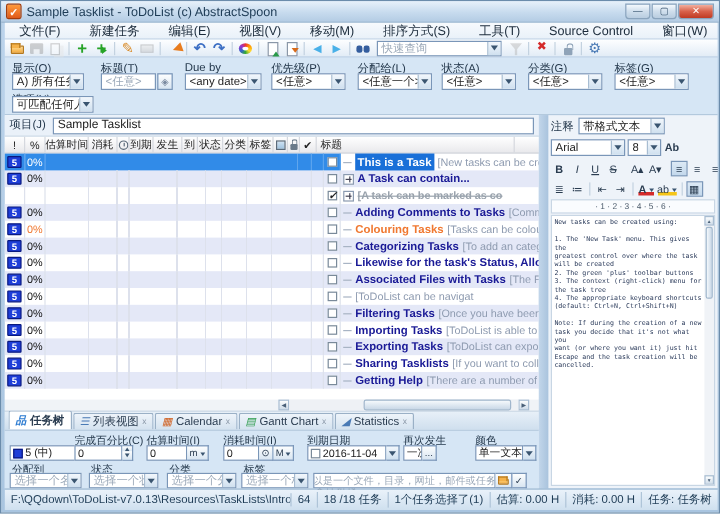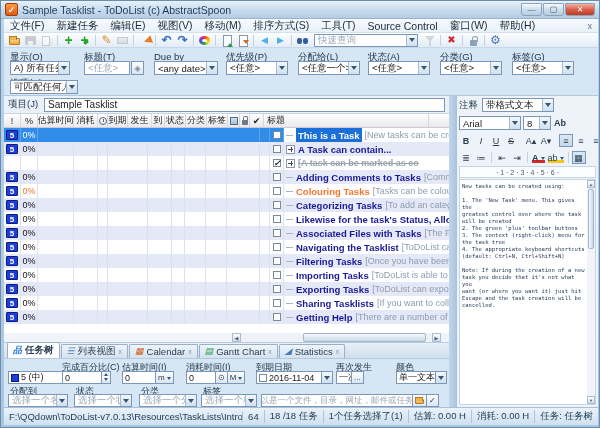--- a/index.html
+++ b/index.html
@@ -7,21 +7,21 @@
 .win{position:absolute;inset:0;background:linear-gradient(#bcd4ec,#a9c5e0);border:1px solid #6b8cab}
 
 .titlebar{position:absolute;left:0;top:0;width:598px;height:18px;display:flex;align-items:center;padding:0 4px;background:linear-gradient(#e7f1fa,#c7dbee 55%,#b4cce4);border-bottom:1px solid #9ab4cd}
 .appico{width:13px;height:13px;border-radius:2px;background:linear-gradient(#ff9a3c,#e05a18);border:1px solid #a33c0a;color:#fff;font-size:9px;font-weight:bold;display:flex;align-items:center;justify-content:center;margin-right:4px}
 .wtitle{flex:1;font-size:10.5px;color:#1d3b55;white-space:nowrap;overflow:hidden}
 .winbtns{display:flex;gap:1px}
 .wb{width:21px;height:13px;border:1px solid #8aa4bd;border-radius:0 0 3px 3px;background:linear-gradient(#f4f9fd,#cfdeec 50%,#b9cde0);font-size:8px;color:#3a5570;display:flex;align-items:center;justify-content:center;line-height:1}
 .wb.close{background:linear-gradient(#f3b0a0,#d8614a 50%,#c03a22);color:#fff;width:30px}
 
 .menubar{position:absolute;left:3px;top:18px;width:594px;height:14px;background:linear-gradient(#f7fafd,#e9f1f9);display:flex;align-items:center;font-size:10.5px;color:#1a2a3a;border-bottom:1px solid #d4e0ec}
-.mi{padding:0 6px;white-space:nowrap}
+.mi{padding:0 12px;white-space:nowrap}
 .menux{margin-left:auto;padding:0 6px;color:#607890;font-size:9px}
 
 .toolbar{position:absolute;left:3px;top:32px;width:594px;height:15px;background:linear-gradient(#fdfeff,#e2ecf6);display:flex;align-items:center;gap:1px;padding:0 3px;border-bottom:1px solid #c8d8e8}
 .sep{width:1px;height:11px;background:#c3d2e0;margin:0 2px}
 .ti{width:15px;height:13px;position:relative;display:inline-flex;align-items:center;justify-content:center;font-size:11px;line-height:1;flex:none}
 .ti.dim{opacity:.42;filter:grayscale(1)}
 .ti-folder::before{content:"";position:absolute;inset:4px 2px 2px 2px;background:linear-gradient(#ffd98e,#f2a93b);border:1px solid #b5791f;border-radius:1px}
 .ti-folder::after{content:"";position:absolute;left:2px;top:2px;width:6px;height:3px;background:#f5b24a;border:1px solid #b5791f;border-bottom:none}
 .ti-disk::before{content:"";position:absolute;inset:2px;background:#7d96b5;border-radius:1px}
 .ti-disk::after{content:"";position:absolute;left:5px;top:7px;width:5px;height:4px;background:#e8eef5}
@@ -446,21 +446,20 @@
         </span>
       <span class="cl c1">0%</span>
       <span class="cl cmid"></span>
         <span class="cl cic"></span>
         <span class="cl clk"></span>
       <span class="cl cck">
           <i class="cb"></i>
         </span>
       <span class="cl ctt">
           <i class="tree dash"></i>
-          <b class="ttl">Navigating the Tasklist</b>
           <i class="cmt">[ToDoList can be navigat</i>
         </span>
     </div>
     <div class="tr alt">
       <span class="cl c0">
           <b class="pb">5</b>
         </span>
       <span class="cl c1">0%</span>
       <span class="cl cmid"></span>
         <span class="cl cic"></span>

